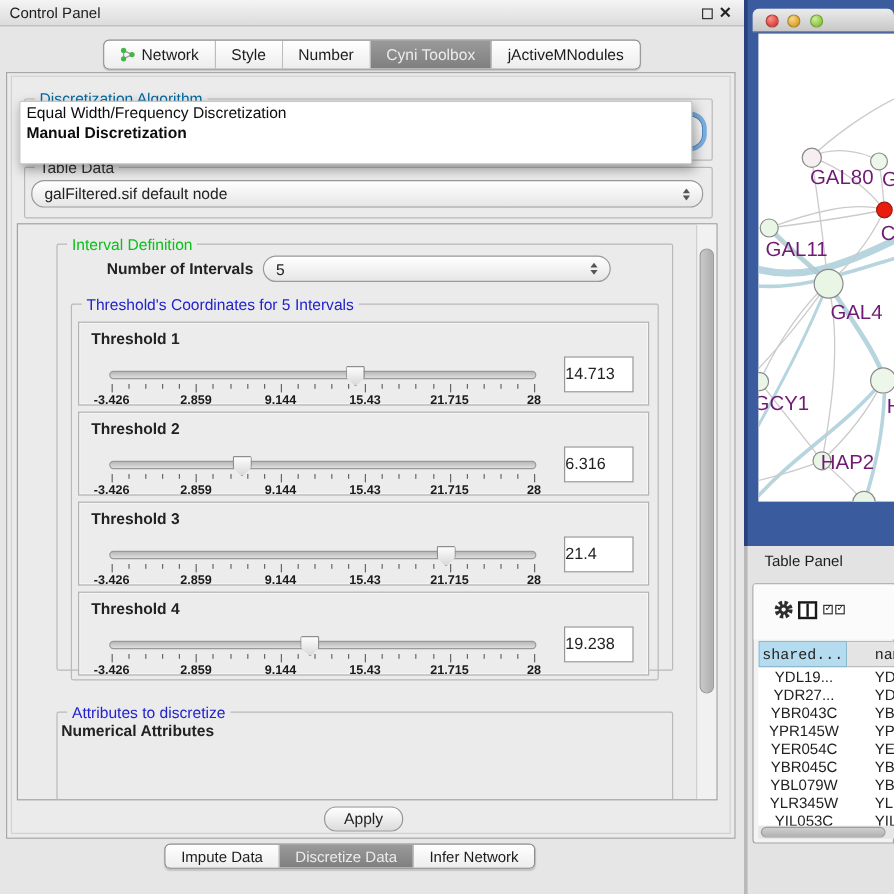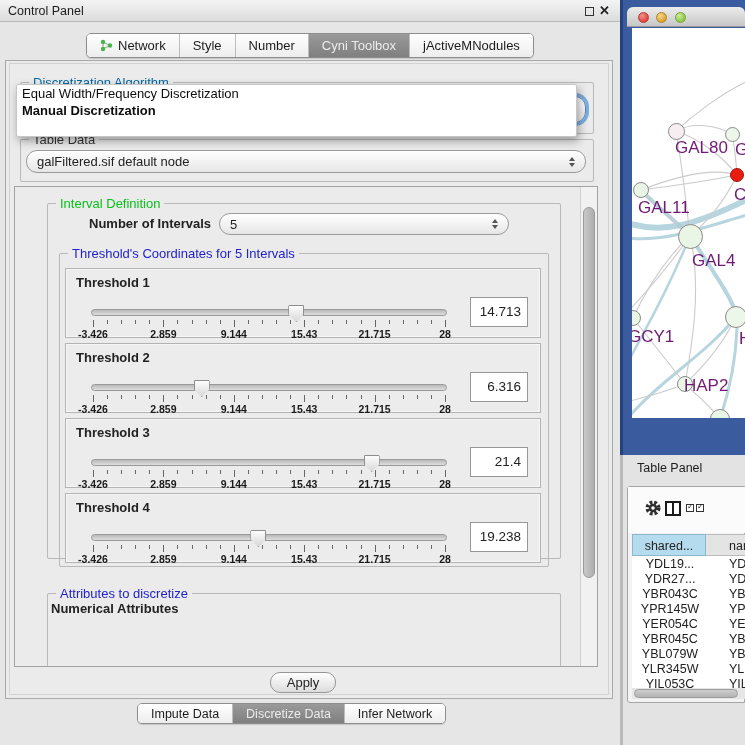--- a/index.html
+++ b/index.html
@@ -67,21 +67,21 @@
     border:1px solid #999; background:linear-gradient(#b9b9b9,#dedede); }
   .thumb { position:absolute; top:-5px; width:16px; height:17px;
     background:linear-gradient(#fdfdfd,#d8d8d8); border:1px solid #8e8e8e;
     clip-path:polygon(6% 0,94% 0,100% 8%,100% 55%,50% 100%,0 55%,0 8%); }
   .ticks { position:absolute; left:27px; top:51px; width:352px; height:8px; }
   .ticks i { position:absolute; top:0; width:1px; height:4px; background:#666; }
   .ticks i.maj { height:7px; }
   .ticklabels { position:absolute; left:27px; top:59px; width:352px; height:11px; }
   .ticklabels span { position:absolute; transform:translateX(-50%); font-size:10.5px; font-weight:bold; color:#1a1a1a; white-space:nowrap; }
   .valbox { position:absolute; left:404px; top:28px; width:58px; height:30px; background:#fff;
-    border:1px solid #979797; font-size:13.5px; text-align:right; line-height:28px; padding-right:6px; }
+    border:1px solid #979797; font-size:13.5px; text-align:left; line-height:28px; padding-right:6px; }
 
   
   #attr-list { position:absolute; left:36px; top:432px; width:488px; height:47px; background:#fff;
     border:1px solid #a5a5a5; overflow:hidden; font-size:13px; }
   #attr-list .li { padding-left:12px; height:16px; line-height:16px; }
   #attr-scroll { position:absolute; right:1px; top:1px; width:12px; height:44px; background:#f0f0f0; }
   #attr-thumb { position:absolute; left:1px; top:2px; width:10px; height:40px; border-radius:5px;
     background:linear-gradient(90deg,#c6cdd4,#aab3bd); border:1px solid #9aa3ad; }
 
   
@@ -105,21 +105,21 @@
   #tp-title { left:637px; top:461px; font-size:12.5px; color:#1c1c1c; }
   #tp-box { left:627px; top:486px; width:118px; height:217px; border:1px solid #a5a5a5; border-radius:3px 0 0 3px; background:#f3f3f3; }
   #tp-toolbar { left:628px; top:487px; width:117px; height:46px; background:#fbfbfb; }
   #gear-icon { left:644px; top:499px; }
   #split-icon { left:665px; top:501px; width:16px; height:15px; border:2px solid #1a1a1a; background:#fff; }
   #split-icon:before { content:""; position:absolute; left:5px; top:0; width:2px; height:11px; background:#1a1a1a; }
   .chk { position:absolute; top:504px; width:8px; height:8px; border:1.2px solid #333; background:#fff; }
   .chk:after { content:"✓"; position:absolute; left:0; top:-3px; font-size:8px; color:#222; }
   #chk1 { left:686px; } #chk2 { left:696px; }
   #tp-table { left:632px; top:534px; width:113px; height:156px; overflow:hidden; background:#fff; font-size:12.5px; }
-  .th { position:absolute; top:0; height:22px; line-height:22px; }
+  .th { position:absolute; top:0; height:22px; line-height:22px;font-family:Liberation Mono, monospace; }
   #th-shared { left:0; width:74px; background:#b5dcee; border:1px solid #8cb8cd; text-align:center; }
   #th-name { left:74px; width:90px; background:#e4e4e4; border:1px solid #bcbcbc; border-left:none; padding-left:23px; }
   .trow { position:absolute; left:0; width:164px; height:15px; line-height:15px; }
   .c1 { position:absolute; left:2px; width:72px; text-align:center; }
   .c2 { position:absolute; left:97px; white-space:nowrap; }
   #h-scrollbar { left:632px; top:688px; width:113px; height:11px; background:#e6e6e6; }
   #h-thumb { position:absolute; left:2px; top:1px; width:104px; height:9px; border-radius:5px;
     background:linear-gradient(#cfcfcf,#b2b2b2); border:1px solid #9c9c9c; }
 </style>
 </head>

